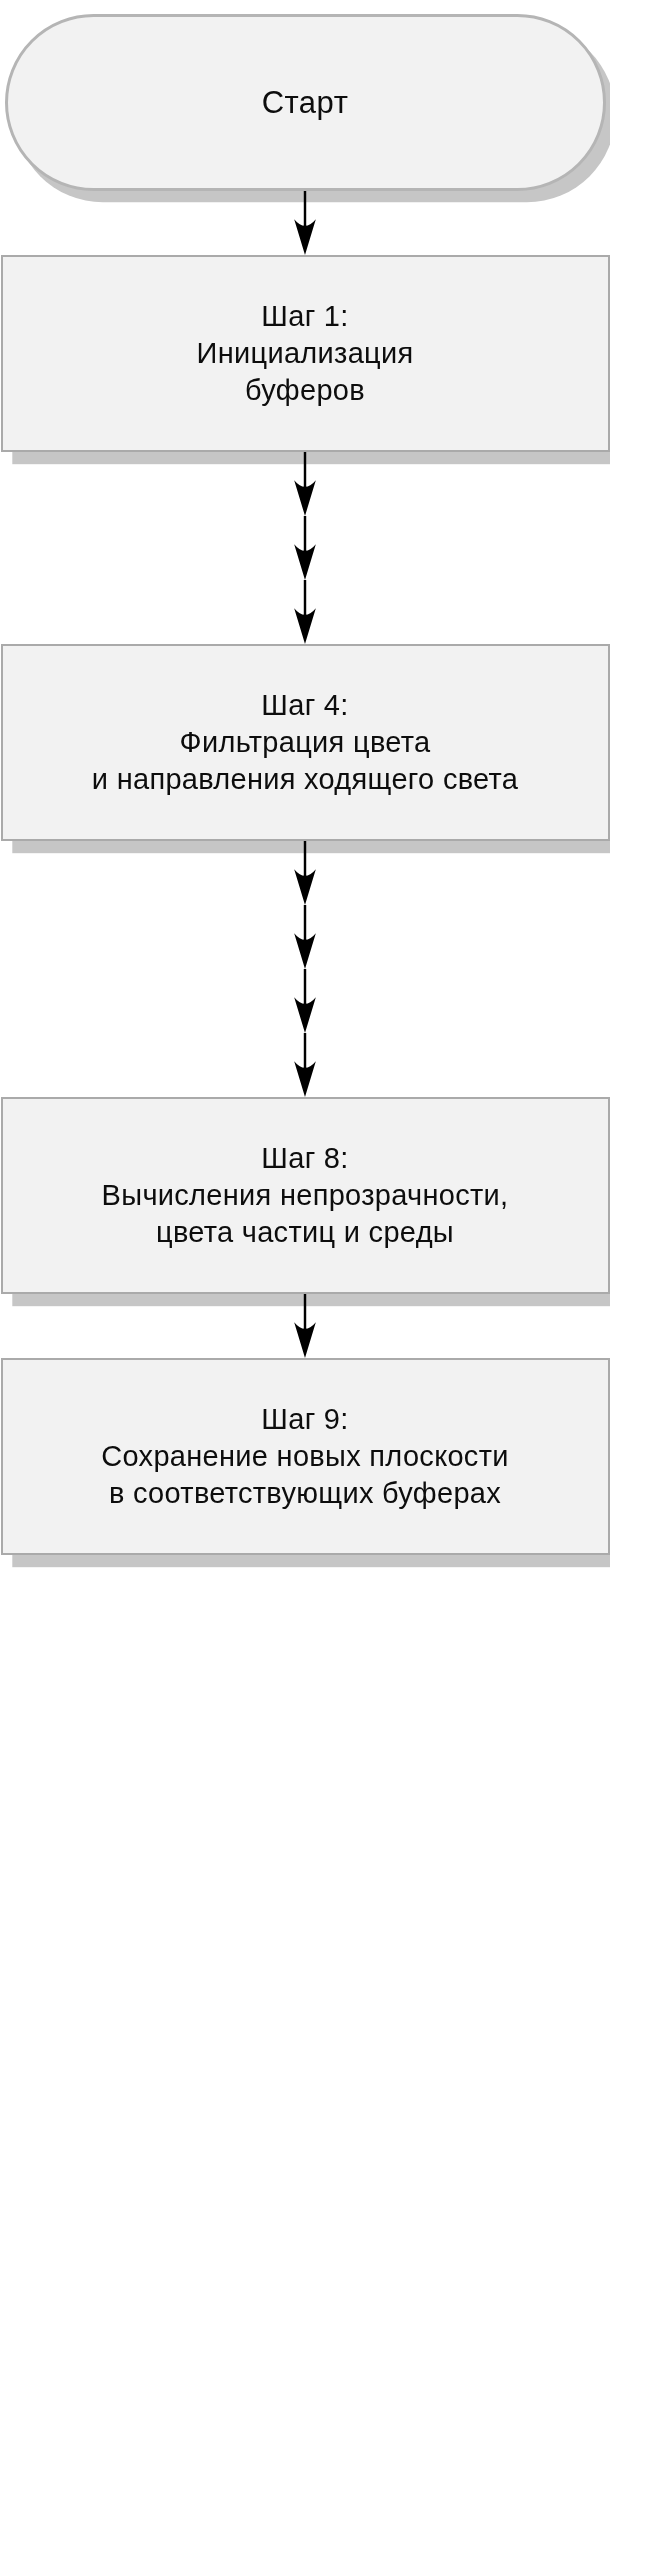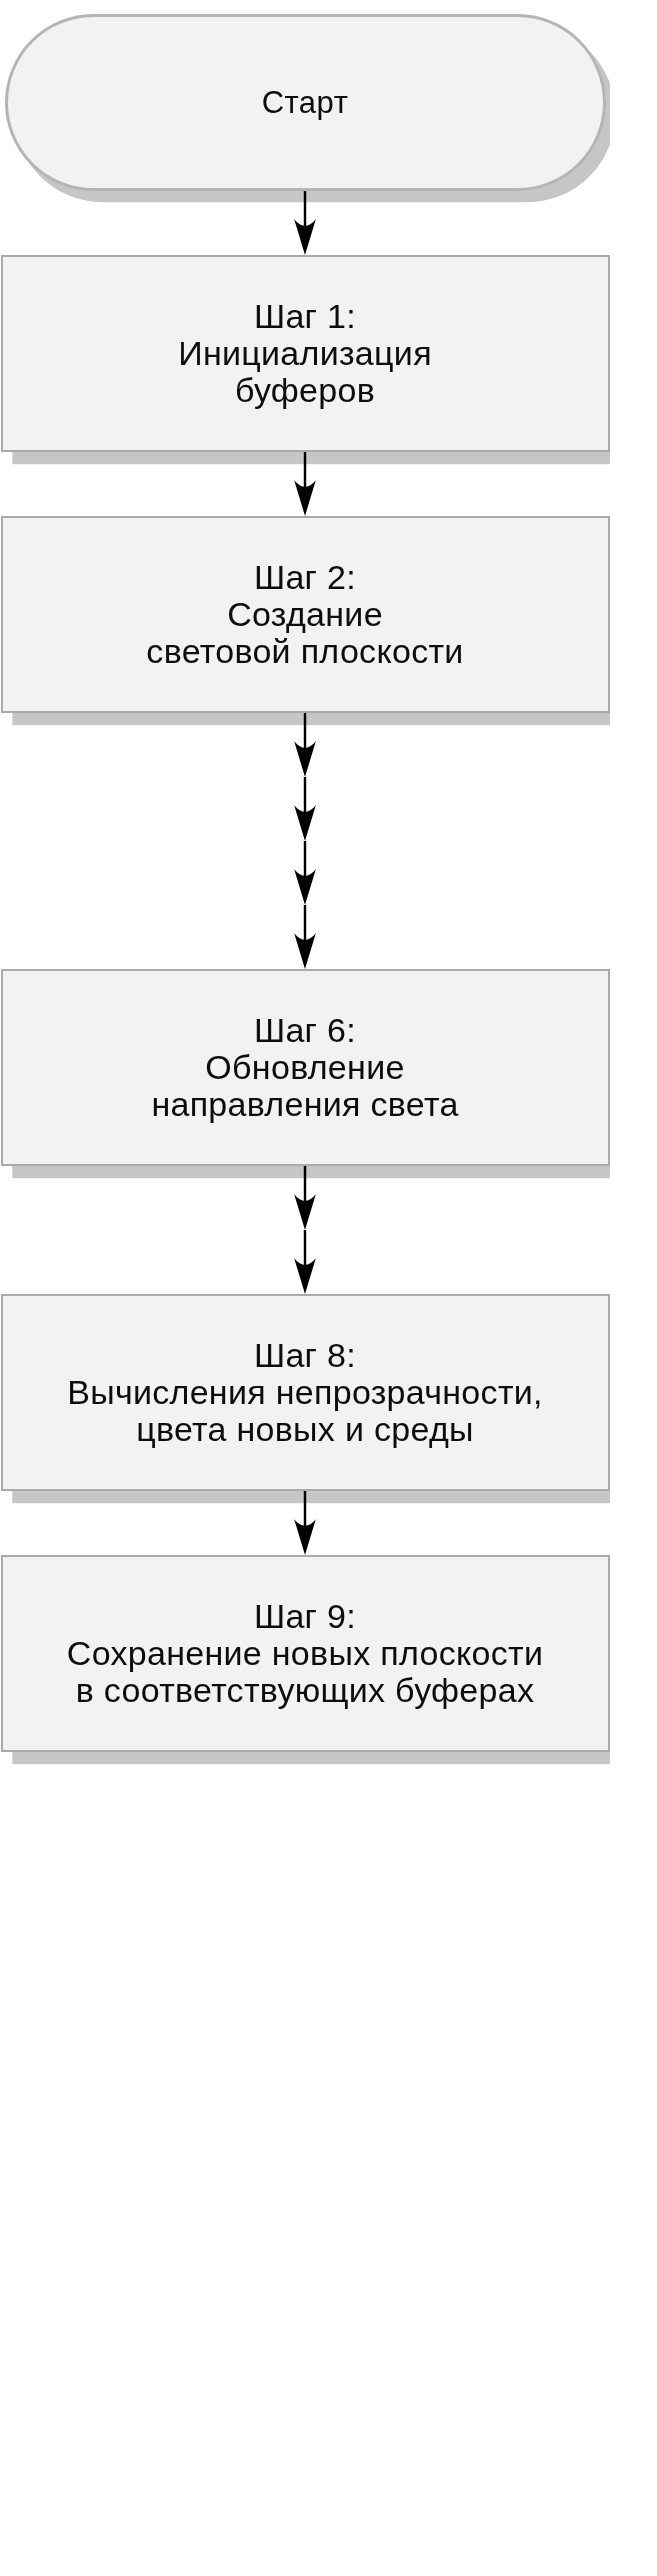--- a/index.html
+++ b/index.html
@@ -41,21 +41,21 @@
     border-radius: 90px;
     box-shadow: 9.4px 11.3px 0 #c6c6c6;
     font-size: 31px;
     letter-spacing: 0.5px;
   }
   .step {
     width: 609px;
     height: 197px;
     border: 2.8px solid #aaaaaa;
     box-shadow: 11.3px 12.2px 0 #c6c6c6;
-    font-size: 34px;
+    font-size: 29px;
     line-height: 37px;
     letter-spacing: 0.3px;
   }
   .arrow {
     flex: 0 0 auto;
     display: block;
     width: 32px;
     height: 64px;
   }
 </style>
@@ -77,24 +77,36 @@
     <span class="node-text">Шаг 1:
 Инициализация
 буферов</span>
   </div>
 
   <svg class="arrow" viewBox="0 0 34 68">
     <line x1="17" y1="0" x2="17" y2="40" stroke="#000000" stroke-width="2.6"></line>
     <path d="M17 68 L5.5 30 Q17 44 28.5 30 Z" fill="#000000"></path>
   </svg>
 
+
+  <svg class="arrow" viewBox="0 0 34 68">
+    <line x1="17" y1="0" x2="17" y2="40" stroke="#000000" stroke-width="2.6"></line>
+    <path d="M17 68 L5.5 30 Q17 44 28.5 30 Z" fill="#000000"></path>
+  </svg>
+
+
+  <svg class="arrow" viewBox="0 0 34 68">
+    <line x1="17" y1="0" x2="17" y2="40" stroke="#000000" stroke-width="2.6"></line>
+    <path d="M17 68 L5.5 30 Q17 44 28.5 30 Z" fill="#000000"></path>
+  </svg>
+
   <div class="node step">
-    <span class="node-text">Шаг 2:
-Создание
-световой плоскости</span>
+    <span class="node-text">Шаг 4:
+Фильтрация цвета
+и направления ходящего света</span>
   </div>
 
   <svg class="arrow" viewBox="0 0 34 68">
     <line x1="17" y1="0" x2="17" y2="40" stroke="#000000" stroke-width="2.6"></line>
     <path d="M17 68 L5.5 30 Q17 44 28.5 30 Z" fill="#000000"></path>
   </svg>
 
 
   <svg class="arrow" viewBox="0 0 34 68">
     <line x1="17" y1="0" x2="17" y2="40" stroke="#000000" stroke-width="2.6"></line>
@@ -107,40 +119,23 @@
     <path d="M17 68 L5.5 30 Q17 44 28.5 30 Z" fill="#000000"></path>
   </svg>
 
 
   <svg class="arrow" viewBox="0 0 34 68">
     <line x1="17" y1="0" x2="17" y2="40" stroke="#000000" stroke-width="2.6"></line>
     <path d="M17 68 L5.5 30 Q17 44 28.5 30 Z" fill="#000000"></path>
   </svg>
 
   <div class="node step">
-    <span class="node-text">Шаг 6:
-Обновление
-направления света</span>
-  </div>
-
-  <svg class="arrow" viewBox="0 0 34 68">
-    <line x1="17" y1="0" x2="17" y2="40" stroke="#000000" stroke-width="2.6"></line>
-    <path d="M17 68 L5.5 30 Q17 44 28.5 30 Z" fill="#000000"></path>
-  </svg>
-
-
-  <svg class="arrow" viewBox="0 0 34 68">
-    <line x1="17" y1="0" x2="17" y2="40" stroke="#000000" stroke-width="2.6"></line>
-    <path d="M17 68 L5.5 30 Q17 44 28.5 30 Z" fill="#000000"></path>
-  </svg>
-
-  <div class="node step">
     <span class="node-text">Шаг 8:
 Вычисления непрозрачности,
-цвета новых и среды</span>
+цвета частиц и среды</span>
   </div>
 
   <svg class="arrow" viewBox="0 0 34 68">
     <line x1="17" y1="0" x2="17" y2="40" stroke="#000000" stroke-width="2.6"></line>
     <path d="M17 68 L5.5 30 Q17 44 28.5 30 Z" fill="#000000"></path>
   </svg>
 
   <div class="node step">
     <span class="node-text">Шаг 9:
 Сохранение новых плоскости

